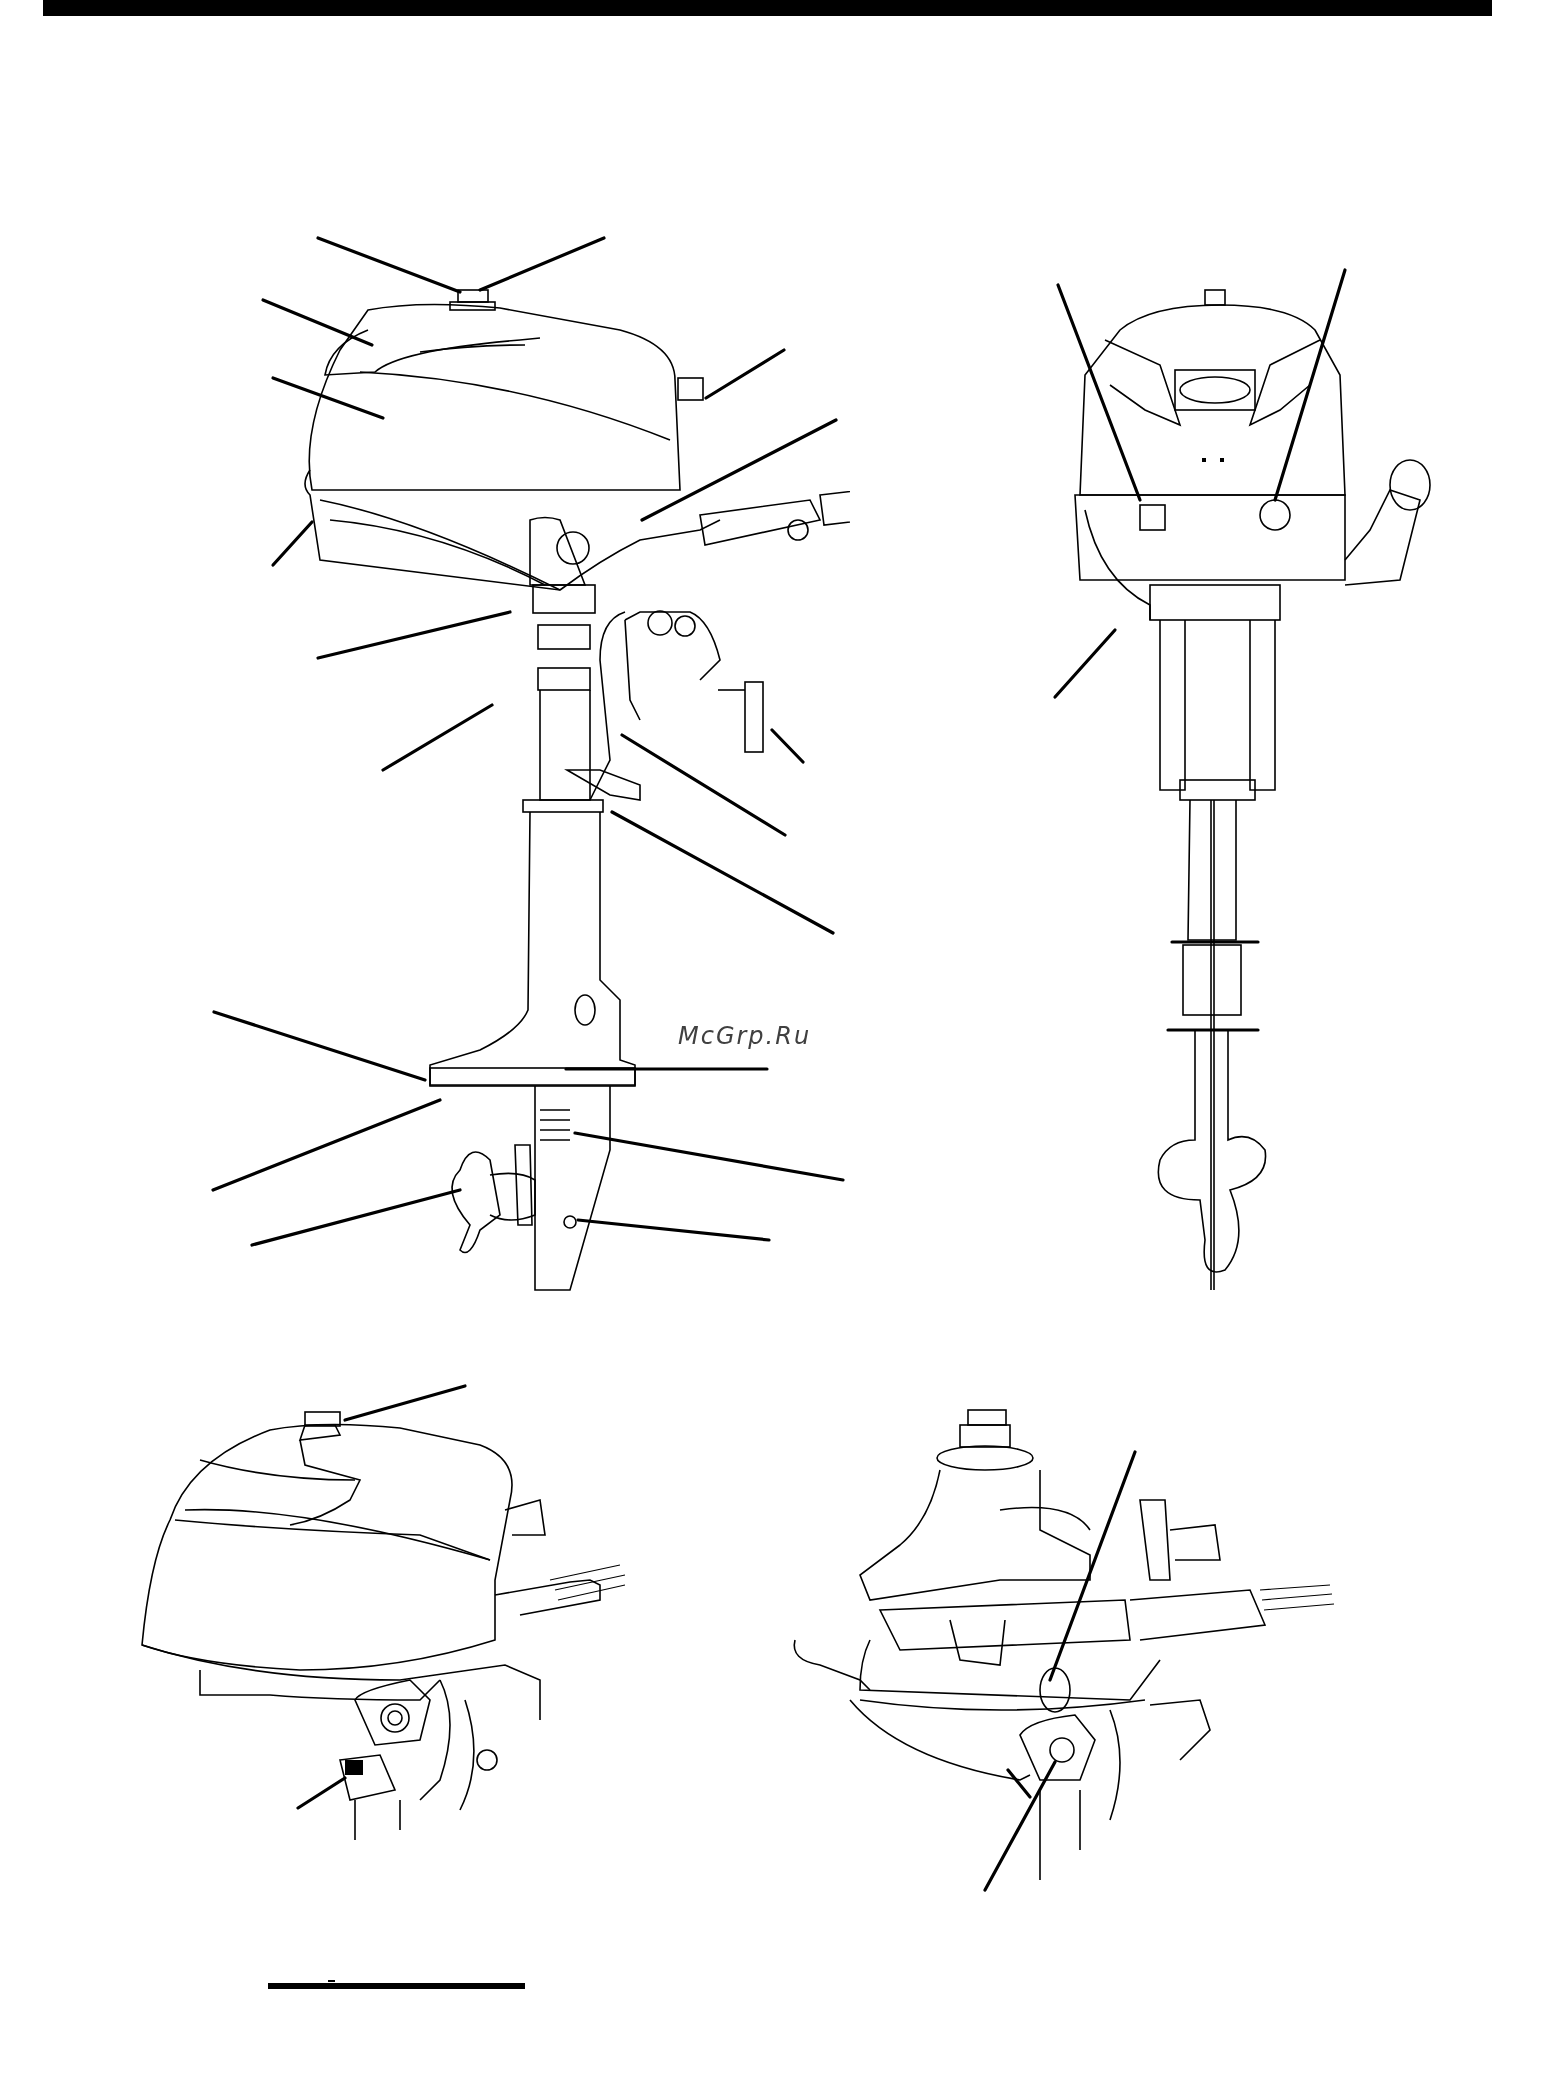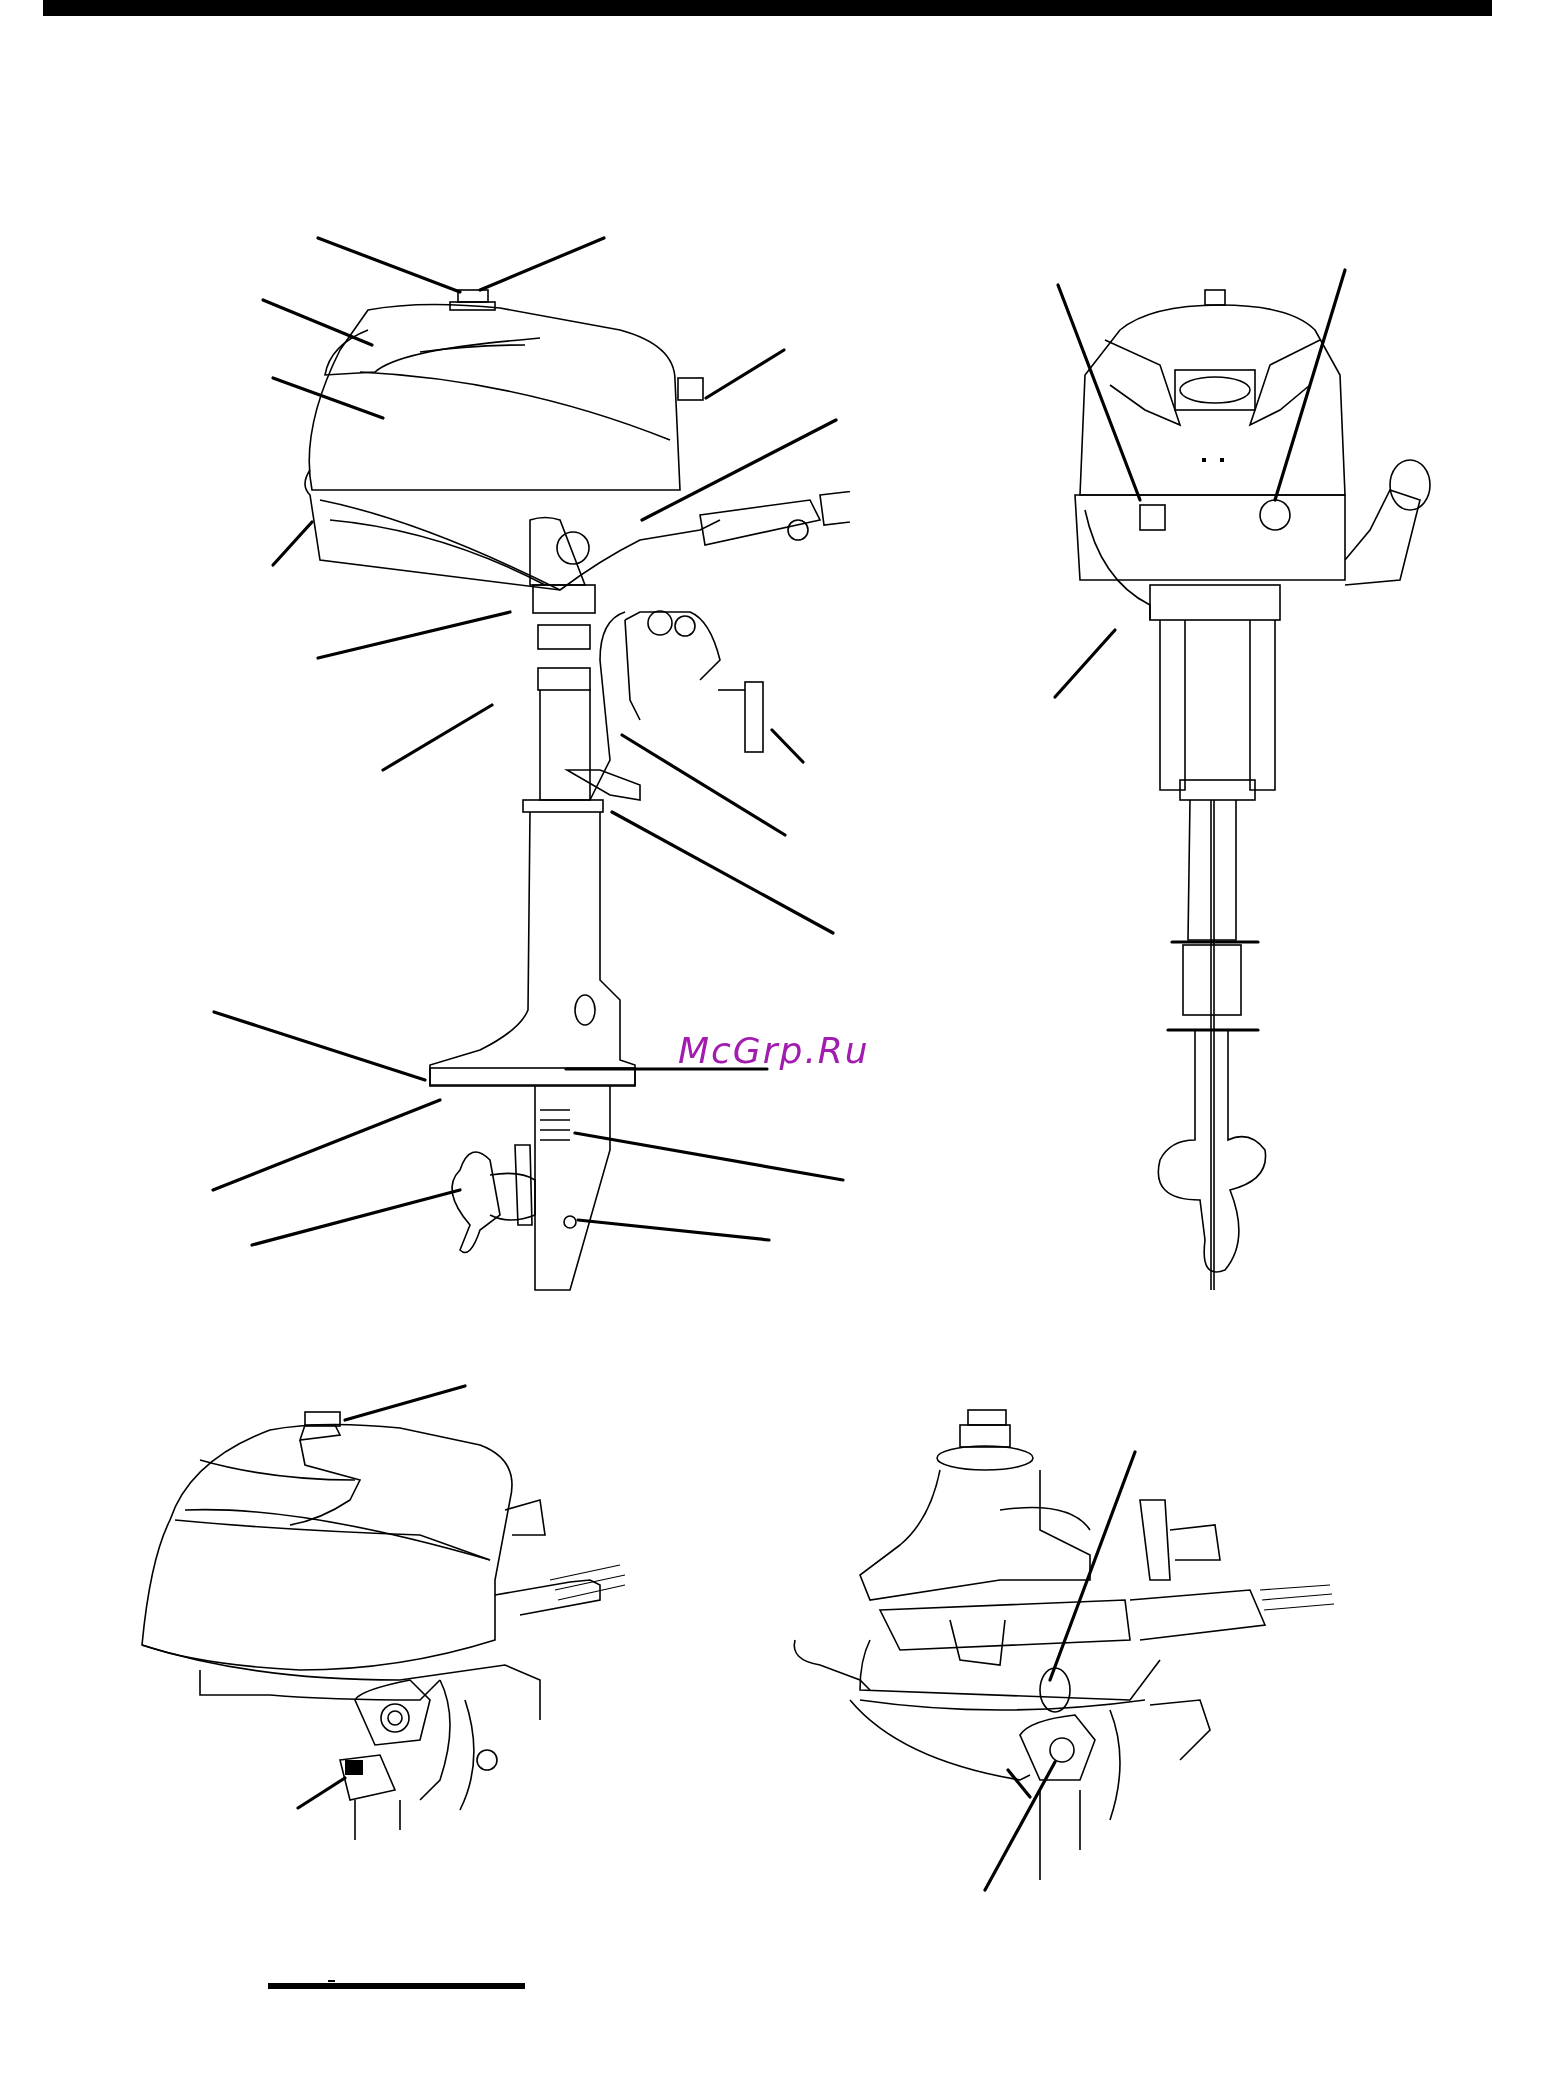--- a/index.html
+++ b/index.html
@@ -1,22 +1,22 @@
 <!DOCTYPE html>
 <html><head>
 <meta charset="utf-8">
 <style>
   html, body { margin: 0; padding: 0; background: #ffffff; }
   body { width: 1542px; height: 2088px; position: relative; overflow: hidden;
          font-family: "DejaVu Sans", sans-serif; }
   .top-bar { position: absolute; left: 43px; top: 0; width: 1449px; height: 16px; background: #000; }
   .figure { position: absolute; }
   .figure svg { width: 100%; height: 100%; display: block; }
-  .watermark { position: absolute; left: 678px; top: 1022px; font-size: 36px;
-               font-style: italic; letter-spacing: 2px; color: #a21caf; margin-top: 8px; }
+  .watermark { position: absolute; left: 678px; top: 1022px; font-size: 24px;
+               font-style: italic; letter-spacing: 2px; color: #404040; }
   .footer-rule { position: absolute; left: 268px; top: 1983px; width: 257px; height: 6px; background: #000; }
   .footer-tick { position: absolute; left: 328px; top: 1980px; width: 7px; height: 2px; background: #000; }
   svg .ln { stroke: #000; stroke-width: 1.6; fill: none; }
   svg .lead { stroke: #000; stroke-width: 3.2; fill: none; stroke-linecap: round; }
   svg .thin { stroke: #000; stroke-width: 1.1; fill: none; }
   svg .fill { fill: #000; }
 </style>
 </head>
 <body>
 

